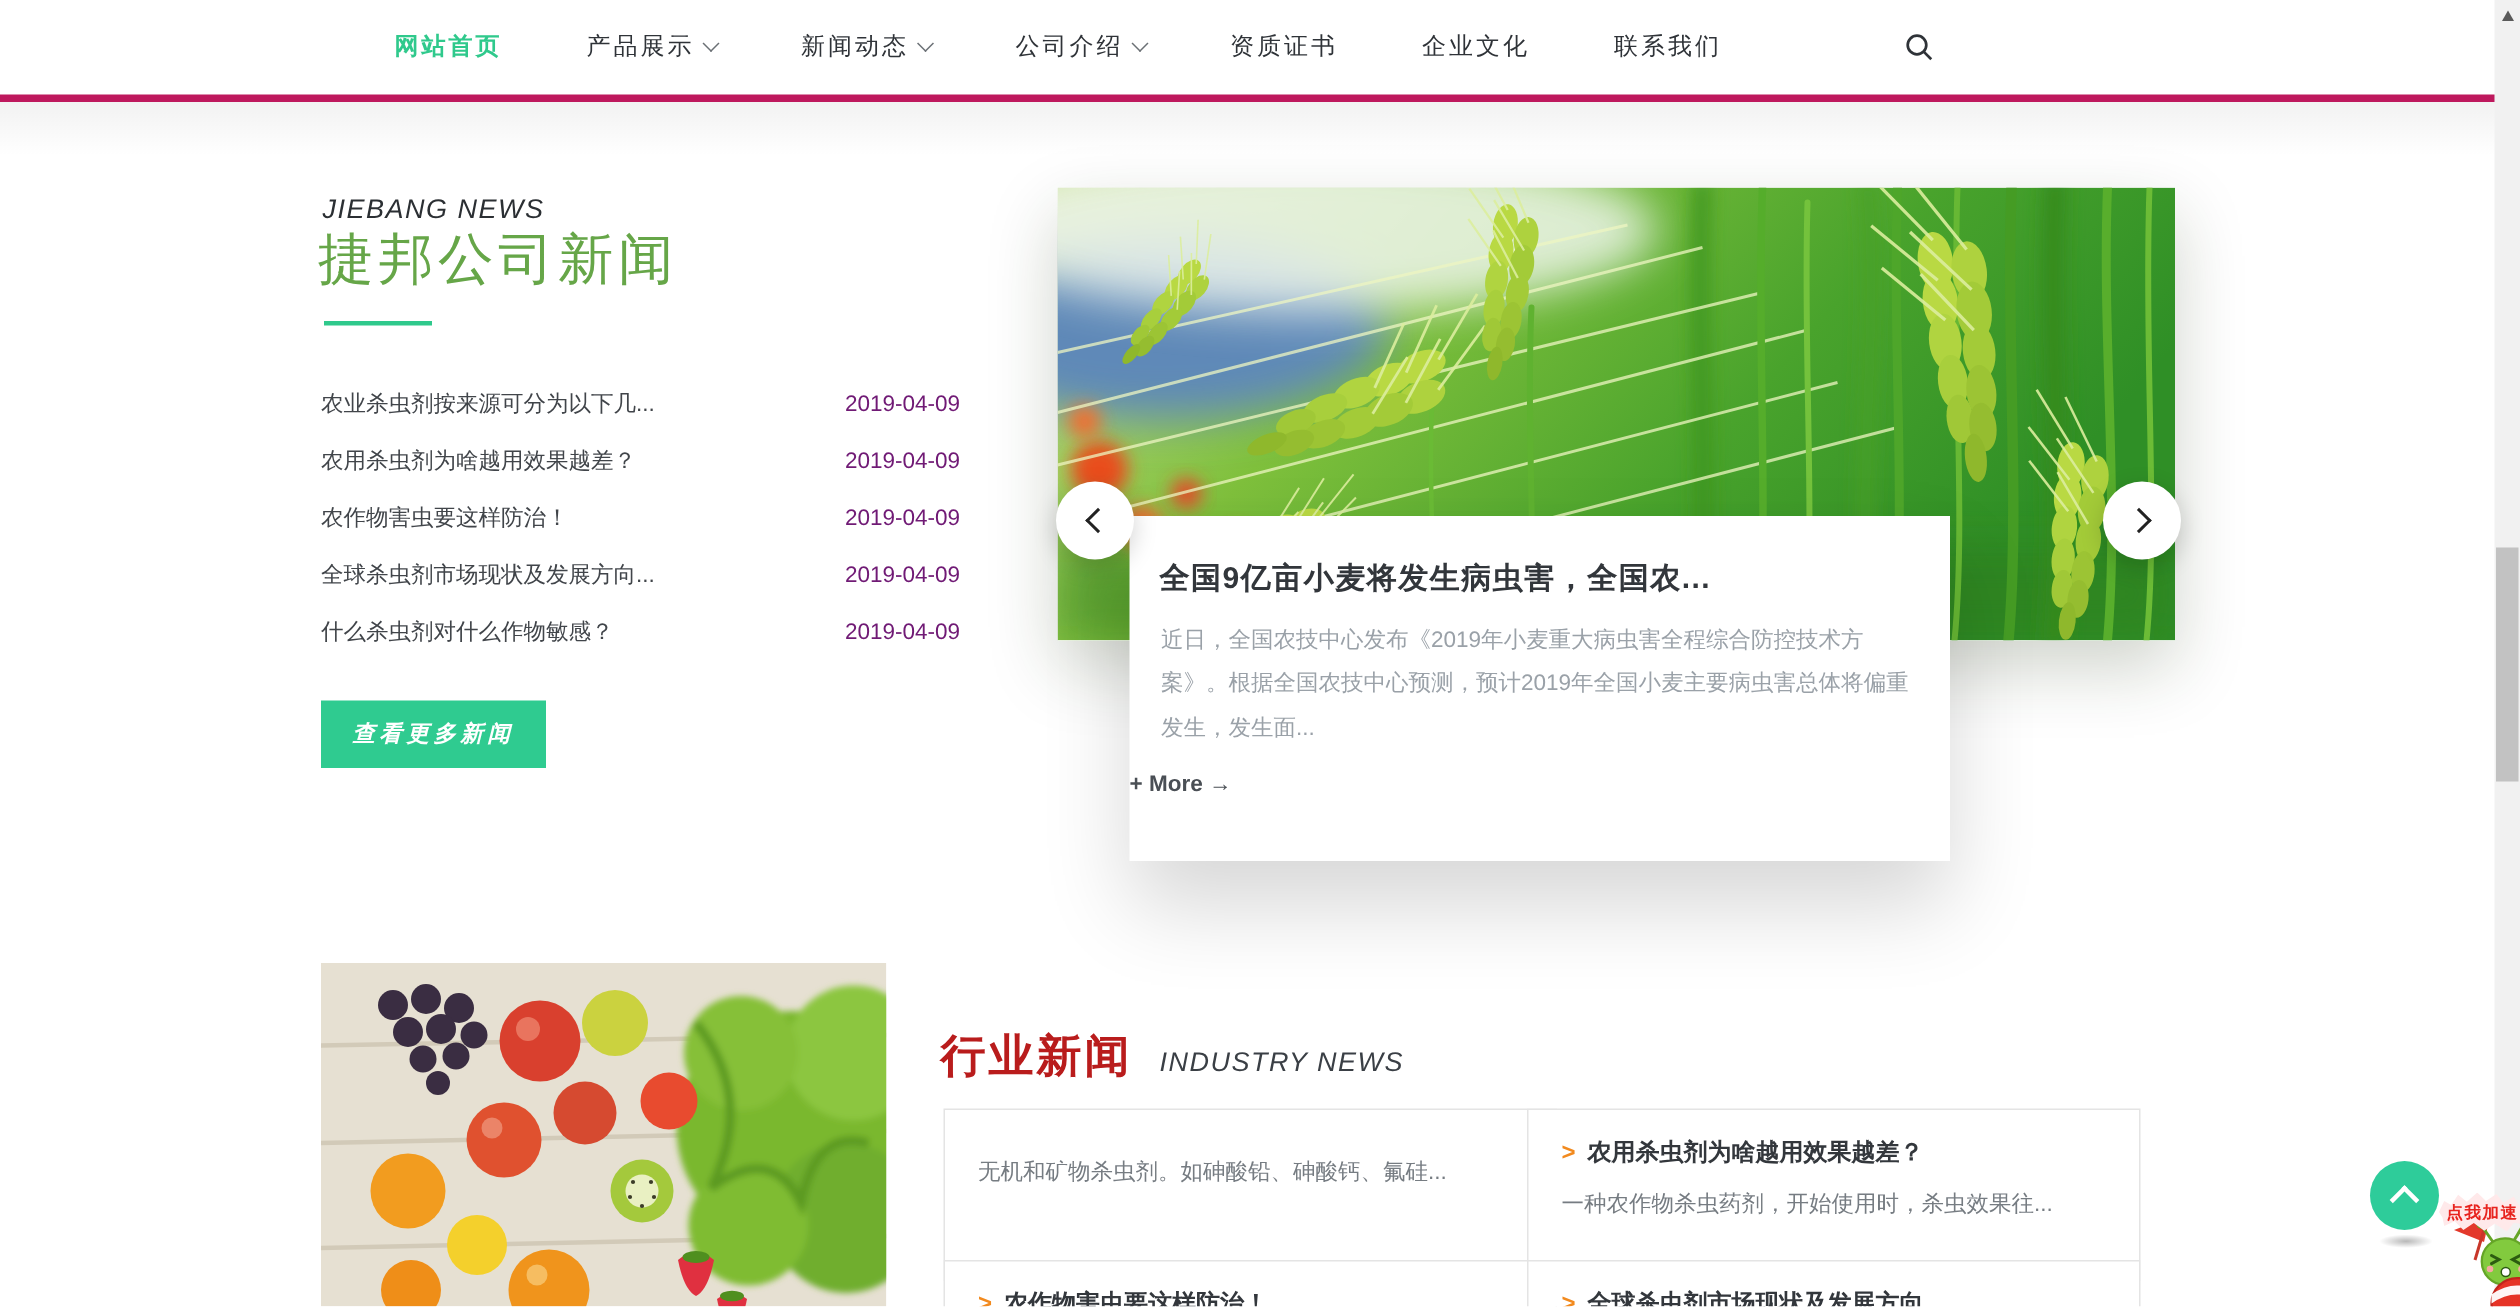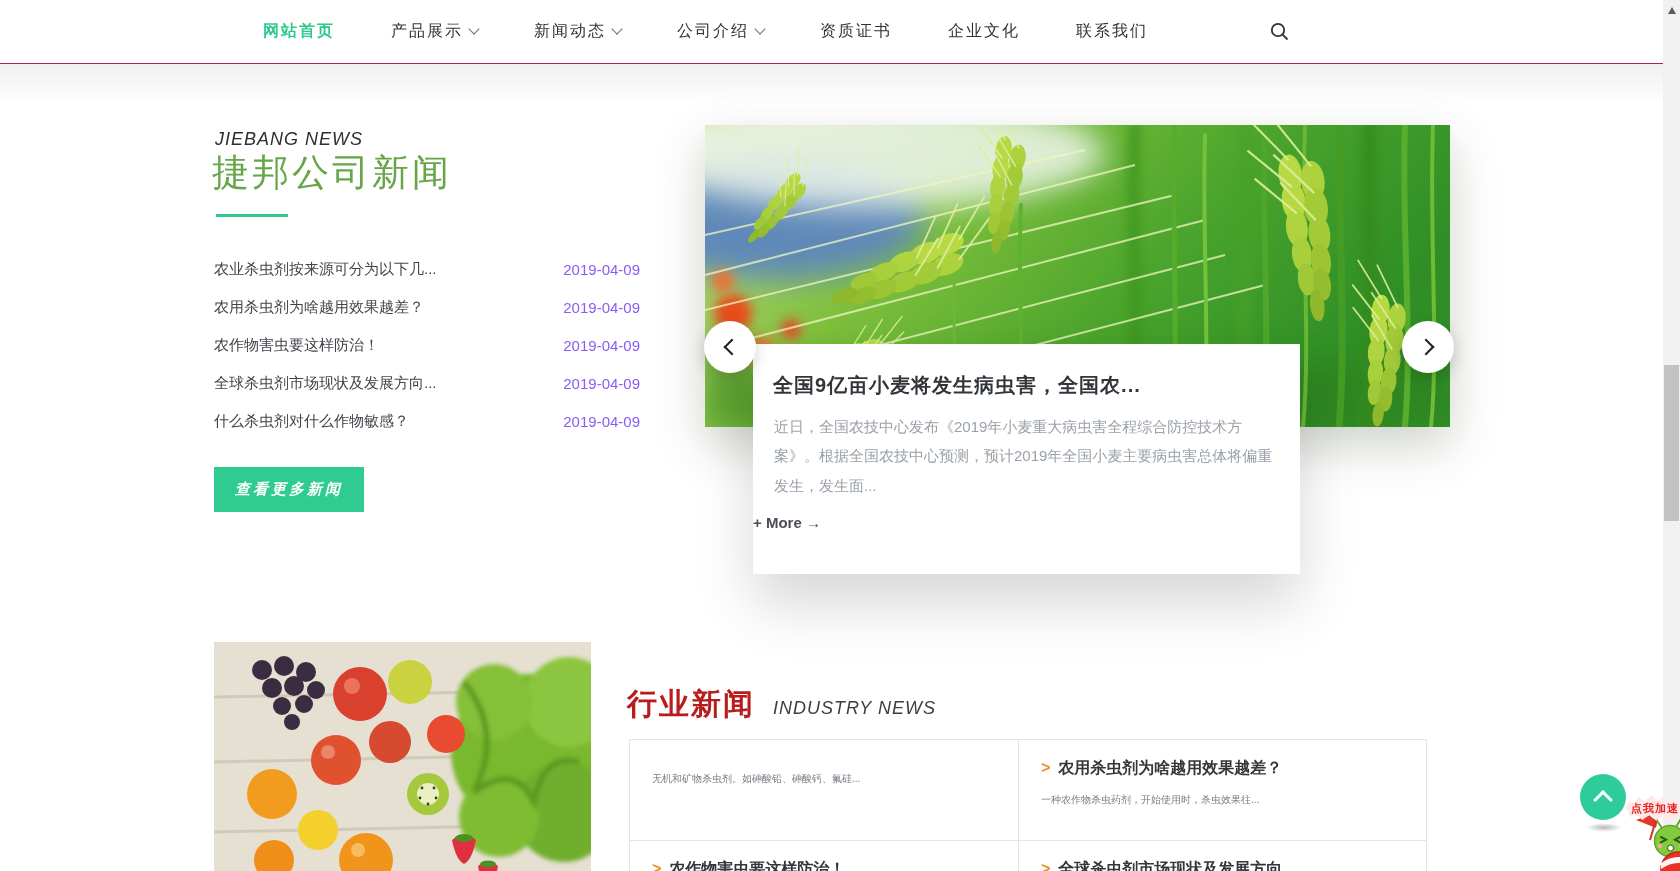--- a/index.html
+++ b/index.html
@@ -1,42 +1,42 @@
 <!DOCTYPE html>
 <html><head>
 <meta charset="utf-8">
 <style>
   html,body{margin:0;padding:0;background:#fff;}
   #stage{position:relative;width:1680px;height:871px;overflow:hidden;background:#fff;
          font-family:"Liberation Sans","DejaVu Sans",sans-serif;color:#33373c;}
 
   
   .header{position:absolute;top:0;left:0;width:1680px;height:63px;background:#fff;
-          border-bottom:1px solid #be185d;z-index:30;}
+          border-bottom:5px solid #be185d;z-index:30;}
   .header-shadow{position:absolute;top:64px;left:0;width:1680px;height:40px;
           background:linear-gradient(rgba(0,0,0,0.06),rgba(0,0,0,0));pointer-events:none;}
   .nav{position:absolute;left:263px;top:0;height:63px;display:flex;align-items:center;}
   .nav-item{position:relative;margin-right:56px;font-size:16px;letter-spacing:2px;color:#2f3338;
             cursor:pointer;white-space:nowrap;}
   .nav-item.active{color:#2fc98c;font-weight:bold;}
   .caret{display:inline-block;width:7px;height:7px;border-right:1.6px solid #6b7075;
          border-bottom:1.6px solid #6b7075;transform:rotate(45deg);margin-left:7px;
          vertical-align:3px;}
   .search-btn{position:absolute;left:1268px;top:20px;width:24px;height:24px;cursor:pointer;}
 
   
   .eyebrow{position:absolute;left:215px;top:108px;font-size:18px;font-style:italic;
            letter-spacing:1px;color:#2b2f33;margin-top:21px;}
   .section-title{position:absolute;left:212px;top:148px;font-size:37px;letter-spacing:3px;
            color:#66a648;font-weight:500;}
   .title-underline{position:absolute;left:216px;top:214px;width:72px;height:3px;background:#2fc98c;}
   .news-list{position:absolute;left:214px;top:250px;width:426px;}
   .news-row{display:flex;justify-content:space-between;align-items:center;height:38px;cursor:pointer;}
   .news-row .t{font-size:15px;color:#41454a;}
-  .news-row .d{font-size:15px;color:#8b5cf6;}
+  .news-row .d{font-size:15px;color:#701a75;}
   .more-btn{position:absolute;left:214px;top:467px;width:150px;height:45px;background:#2fcb90;
             color:#fff;font-size:15px;font-weight:bold;letter-spacing:3px;border:none;
             display:flex;align-items:center;justify-content:center;cursor:pointer;font-style:italic;}
 
   
   .carousel-img{position:absolute;left:705px;top:125px;width:745px;height:302px;overflow:hidden;
             box-shadow:0 18px 45px rgba(30,50,15,.22);cursor:pointer;}
   .car-arrow{position:absolute;width:52px;height:52px;border-radius:50%;background:#fff;
             box-shadow:0 5px 16px rgba(0,0,0,.18);z-index:6;cursor:pointer;}
   .car-arrow.prev{left:704px;top:321px;}
@@ -53,21 +53,21 @@
 
   
   .fruit-img{position:absolute;left:214px;top:642px;width:377px;height:229px;overflow:hidden;cursor:pointer;}
   .ind-head{position:absolute;left:627px;top:684px;display:flex;align-items:baseline;}
   .ind-head h2{margin:0;font-size:30px;color:#b91c1c;letter-spacing:2px;}
   .ind-head .sub{margin-left:18px;font-size:18px;font-style:italic;color:#3a3f45;letter-spacing:1px;}
   .ind-card{position:absolute;width:363px;height:95px;border:1px solid #e4e4e4;background:#fff;
             padding:18px 22px 0;box-sizing:content-box;cursor:pointer;}
   .ind-card .row1{font-size:16px;font-weight:bold;color:#33373c;white-space:nowrap;overflow:hidden;}
   .ind-card .arrow{color:#f28a1e;font-weight:bold;margin-right:8px;}
-  .ind-card .exc{margin-top:14px;font-size:10px;color:#767c82;white-space:nowrap;overflow:hidden;}
+  .ind-card .exc{margin-top:14px;font-size:15px;color:#767c82;white-space:nowrap;overflow:hidden;}
   .c1{left:629px;top:739px;} .c2{left:1018px;top:739px;}
   .c3{left:629px;top:840px;} .c4{left:1018px;top:840px;}
 
   
   .top-btn{position:absolute;left:1580px;top:774px;width:46px;height:46px;border-radius:50%;
            background:#2ecc9a;z-index:50;cursor:pointer;}
   .top-btn .chev-up{position:absolute;left:16px;top:19px;width:11px;height:11px;
            border-top:3px solid #fff;border-left:3px solid #fff;transform:rotate(45deg);}
   .top-shadow{position:absolute;left:1586px;top:823px;width:36px;height:9px;z-index:49;
            background:radial-gradient(ellipse at center,rgba(0,0,0,.28),rgba(0,0,0,0) 70%);}

